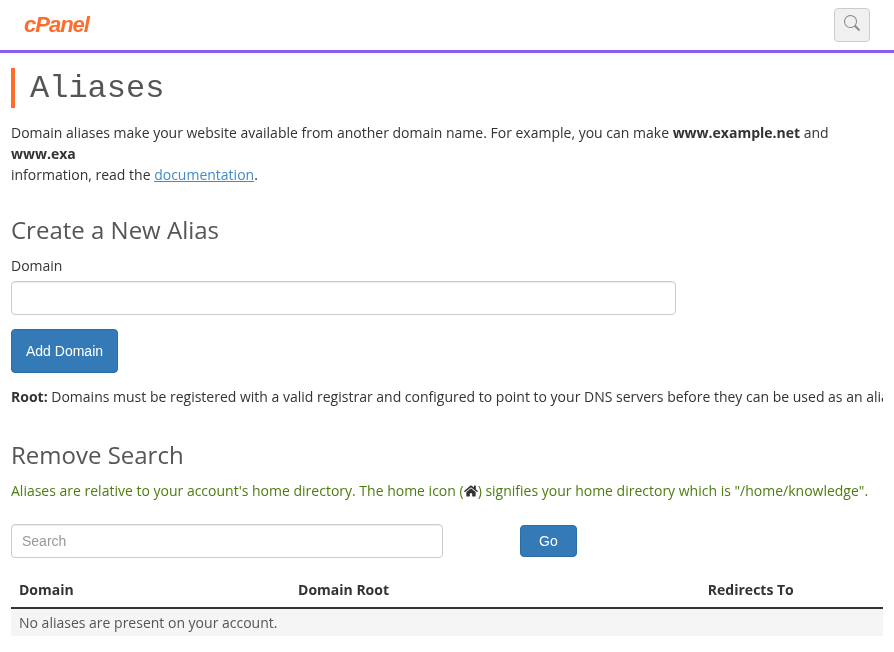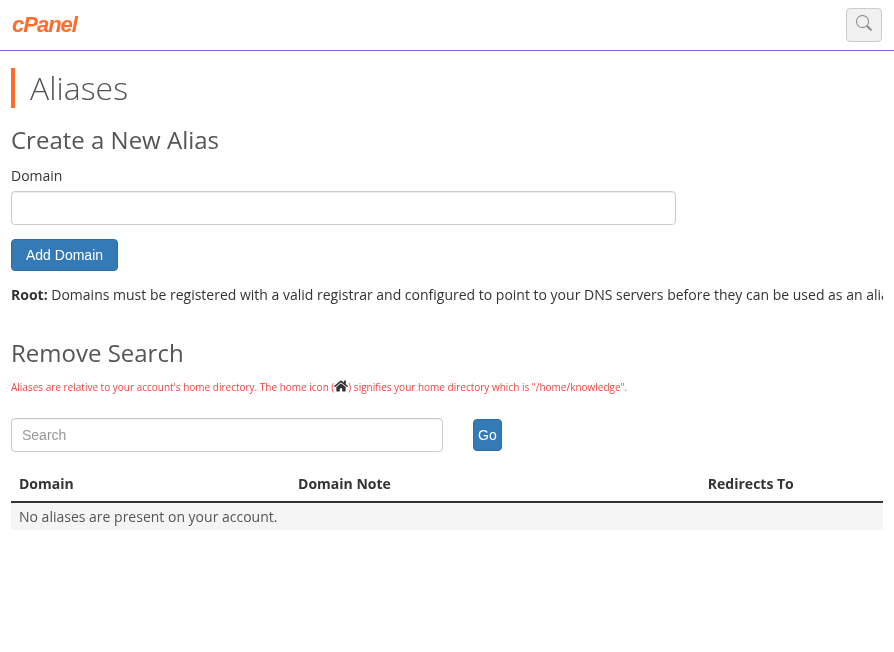--- a/index.html
+++ b/index.html
@@ -6,22 +6,22 @@
     body {
       font-family: -apple-system, BlinkMacSystemFont, "Segoe UI", "Open Sans", Helvetica, Arial, sans-serif;
       font-size: 14px;
       color: #333;
       background: #fff;
     }
     .header-bar {
       display: flex;
       align-items: center;
       justify-content: space-between;
-      padding: 8px 12px;
-      border-bottom: 1px solid #8b5cf6;
+      padding: 8px 24px;
+      border-bottom: 3px solid #8b5cf6;
       background: #fff;
     }
     .logo {
       font-family: "Arial Black", sans-serif;
       font-size: 22px;
       font-weight: 900;
       font-style: italic;
       color: #ff6c2c;
       letter-spacing: -1px;
     }
@@ -38,20 +38,21 @@
     }
     .search-btn svg { width: 16px; height: 16px; fill: #888; }
     .content {
       padding: 15px 11px 20px 11px;
       background: #fff;
     }
     .page-title-wrap {
       display: flex;
       align-items: center;
       margin-bottom: 14px;
+      font-family: Liberation Mono, monospace;
     }
     .page-title-bar {
       width: 4px;
       height: 40px;
       background: #ff6c2c;
       margin-right: 15px;
     }
     .page-title {
       font-size: 32px;
       font-weight: 300;
@@ -83,63 +84,64 @@
       height: 34px;
       border: 1px solid #ccc;
       border-radius: 4px;
       padding: 6px 10px;
       font-size: 14px;
       box-shadow: inset 0 1px 1px rgba(0,0,0,0.07);
       margin-bottom: 14px;
     }
     .btn {
       display: inline-block;
-      padding: 7px 14px;
+      padding: 13px 14px;
       font-size: 14px;
       border-radius: 4px;
       cursor: pointer;
       border: 1px solid transparent;
     }
     .btn-primary {
       background: #337ab7;
       border-color: #2e6da4;
       color: #fff;
     }
     .note-text {
       font-size: 14px;
       color: #333;
       margin-top: 14px;
       margin-bottom: 32px;
       white-space: nowrap;
       overflow: hidden;
     }
     .remove-desc {
-      font-size: 10px;
-      color: #ef4444;
+      font-size: 14px;
+      color: #4d7c0f;
       margin-bottom: 24px;
     }
     .home-icon-inline svg { width: 14px; height: 14px; fill: #333; vertical-align: -2px; }
     .search-row {
       display: flex;
       align-items: center;
       gap: 30px;
       margin-bottom: 14px;
     }
     .search-input {
       width: 432px;
       height: 34px;
       border: 1px solid #ccc;
       border-radius: 4px;
       padding: 6px 10px;
       font-size: 14px;
       box-shadow: inset 0 1px 1px rgba(0,0,0,0.07);
     }
     .search-input::placeholder { color: #999; }
     .go-btn {
-      padding: 7px 4px;
+      padding: 7px 18px;
+      margin-left: 47px;
     }
     .alias-table {
       width: 100%;
       border-collapse: collapse;
     }
     .alias-table thead th {
       text-align: left;
       font-size: 14px;
       font-weight: 700;
       color: #333;
@@ -167,20 +169,24 @@
   </div>
 </div>
 
 <div class="content">
 
   <div class="page-title-wrap">
     <div class="page-title-bar"></div>
     <h1 class="page-title">Aliases</h1>
   </div>
 
+  <p class="intro-text">
+    <span>Domain aliases make your website available from another domain name. For example, you can make </span><span class="strong">www.example.net</span><span> and </span><span class="strong">www.exa</span><br>
+    <span> information, read the </span><a href="#">documentation</a><span>.</span>
+  </p>
 
   <h2 class="section-heading">Create a New Alias</h2>
 
   <label class="form-label">Domain</label>
   <input type="text" class="domain-field" value="" style="">
 
   <div>
     <button class="btn btn-primary">Add Domain</button>
   </div>
 
@@ -198,21 +204,21 @@
 
   <div class="search-row">
     <input type="text" class="search-input" placeholder="Search" style="">
     <button class="btn btn-primary go-btn">Go</button>
   </div>
 
   <table class="alias-table">
     <thead>
       <tr>
         <th style="width:32%">Domain</th>
-        <th style="width:47%">Domain Note</th>
+        <th style="width:47%">Domain Root</th>
         <th>Redirects To</th>
       </tr>
     </thead>
     <tbody>
       <tr>
         <td colspan="3" class="empty-row">No aliases are present on your account.</td>
       </tr>
     </tbody>
   </table>
 

